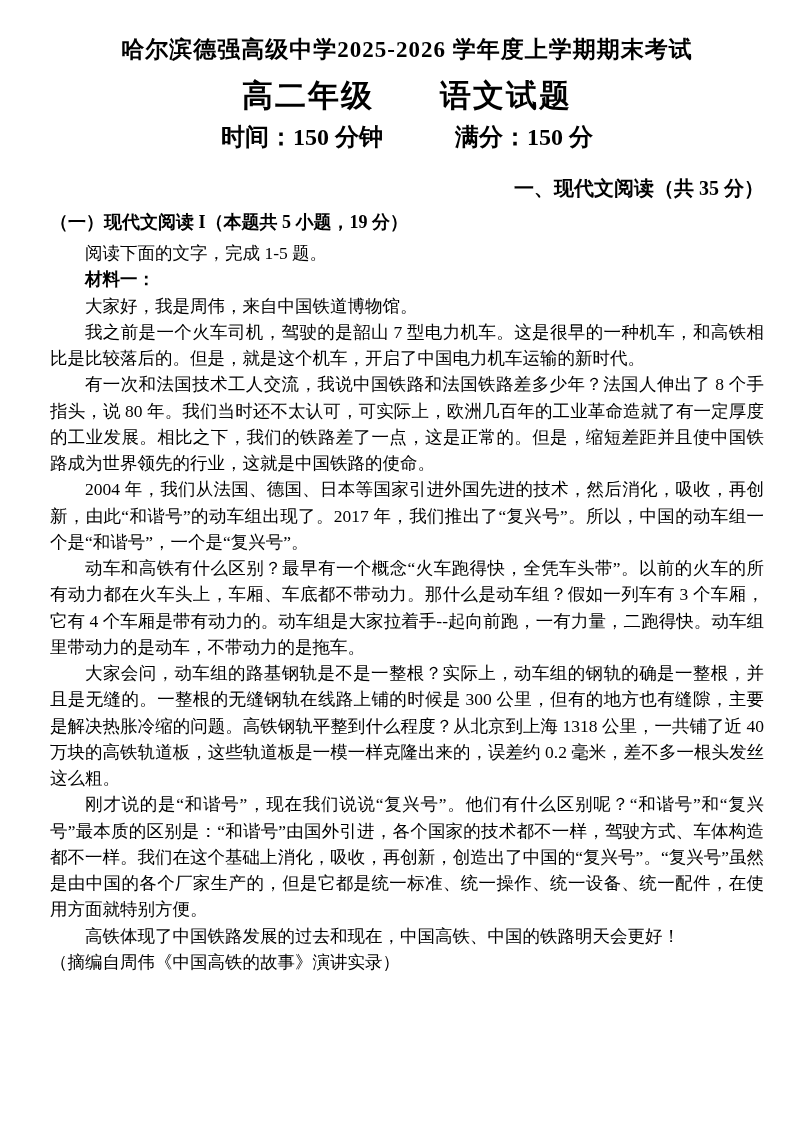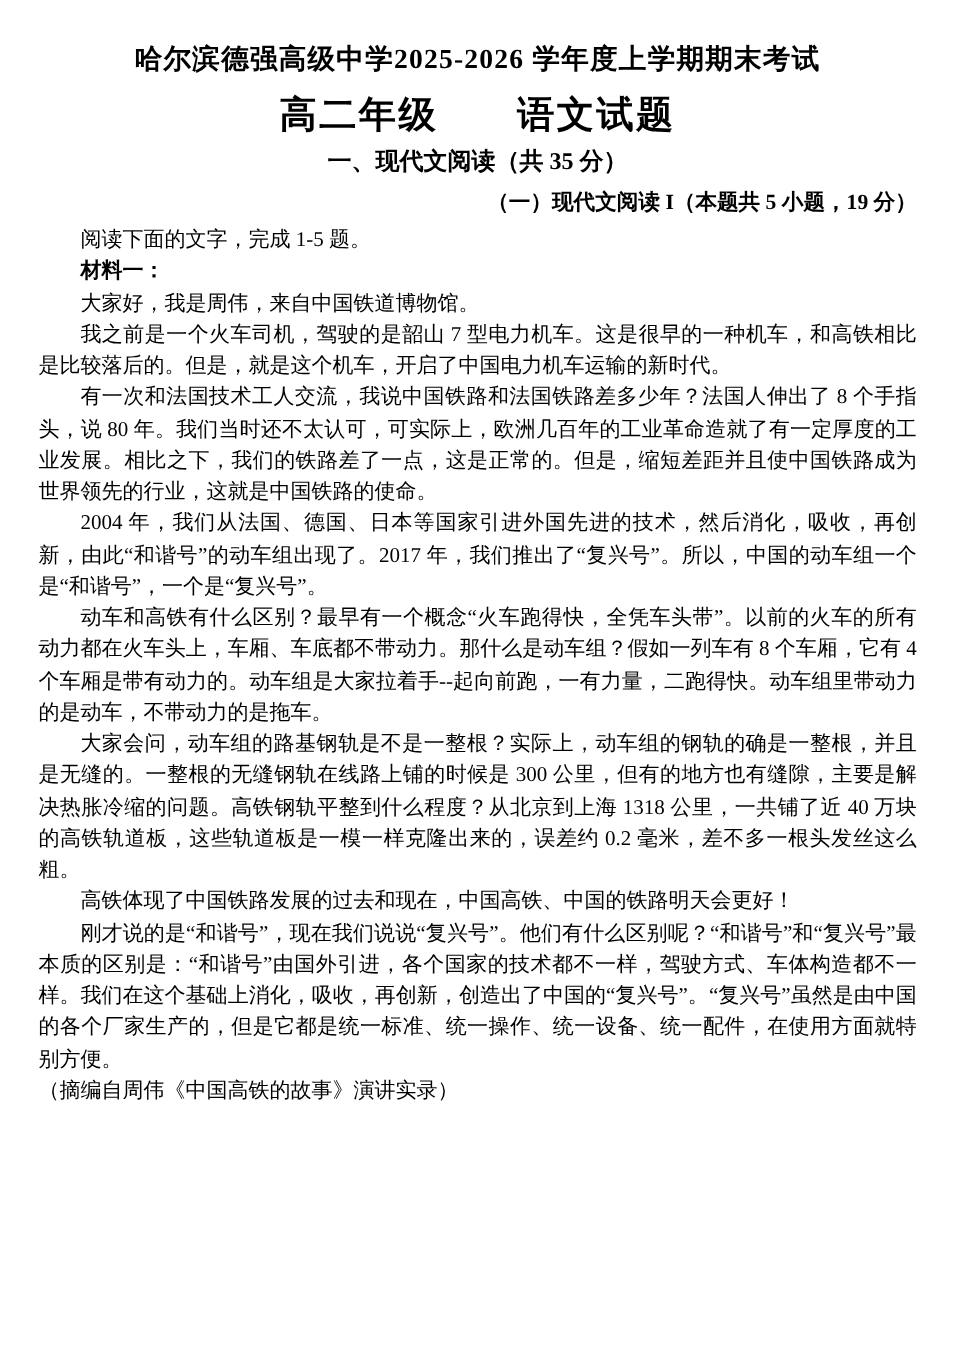--- a/index.html
+++ b/index.html
@@ -6,21 +6,21 @@
     margin: 0;
     padding: 0;
     background: #ffffff;
   }
   .page {
     position: relative;
     width: 794px;
     height: 1122px;
     box-sizing: border-box;
     margin: 0 auto;
-    padding: 34px 30px 20px 32px;
+    padding: 34px 30px 20px 50px;
     background: #ffffff;
     color: #000000;
     font-family: "Liberation Serif", "DejaVu Serif", serif;
     overflow: hidden;
   }
   .title1 {
     margin: 0 0 10px 0;
     font-size: 23px;
     font-weight: 700;
     text-align: center;
@@ -36,27 +36,27 @@
   .title3 {
     margin: 0 0 22px 0;
     font-size: 24px;
     font-weight: 700;
     text-align: center;
   }
   .section-heading {
     margin: 0 0 8px 0;
     font-size: 20px;
     font-weight: 700;
-    text-align: center;
+    text-align: right;
   }
   .subsection-heading {
     margin: 0 0 6px 0;
     font-size: 18px;
     font-weight: 600;
-    text-align: right;
+    text-align: left;
   }
   .body-text p {
     margin: 0;
     font-size: 17.5px;
     font-weight: 400;
     line-height: 1.5;
     text-align: justify;
     text-indent: 2em;
   }
   .material-label {
@@ -69,43 +69,44 @@
 </style>
 </head>
 <body>
 
 <div class="page">
 
   <h1 class="title1">哈尔滨德强高级中学2025-2026 学年度上学期期末考试</h1>
 
   <h2 class="title2">高二年级　　语文试题</h2>
 
+  <div class="title3">时间：150 分钟　　　满分：150 分</div>
 
   <div class="section-heading">一、现代文阅读（共 35 分）</div>
 
   <div class="subsection-heading">（一）现代文阅读 I（本题共 5 小题，19 分）</div>
 
   <div class="body-text">
     <p>阅读下面的文字，完成 1-5 题。</p>
 
     <p class="material-label">材料一：</p>
 
     <p>大家好，我是周伟，来自中国铁道博物馆。</p>
 
     <p>我之前是一个火车司机，驾驶的是韶山 7 型电力机车。这是很早的一种机车，和高铁相比是比较落后的。但是，就是这个机车，开启了中国电力机车运输的新时代。</p>
 
     <p>有一次和法国技术工人交流，我说中国铁路和法国铁路差多少年？法国人伸出了 8 个手指头，说 80 年。我们当时还不太认可，可实际上，欧洲几百年的工业革命造就了有一定厚度的工业发展。相比之下，我们的铁路差了一点，这是正常的。但是，缩短差距并且使中国铁路成为世界领先的行业，这就是中国铁路的使命。</p>
 
     <p>2004 年，我们从法国、德国、日本等国家引进外国先进的技术，然后消化，吸收，再创新，由此“和谐号”的动车组出现了。2017 年，我们推出了“复兴号”。所以，中国的动车组一个是“和谐号”，一个是“复兴号”。</p>
 
-    <p>动车和高铁有什么区别？最早有一个概念“火车跑得快，全凭车头带”。以前的火车的所有动力都在火车头上，车厢、车底都不带动力。那什么是动车组？假如一列车有 8 个车厢，它有 4 个车厢是带有动力的。动车组是大家拉着手--起向前跑，一有力量，二跑得快。动车组里带动力的是动车，不带动力的是拖车。</p>
+    <p>动车和高铁有什么区别？最早有一个概念“火车跑得快，全凭车头带”。以前的火车的所有动力都在火车头上，车厢、车底都不带动力。那什么是动车组？假如一列车有 3 个车厢，它有 4 个车厢是带有动力的。动车组是大家拉着手--起向前跑，一有力量，二跑得快。动车组里带动力的是动车，不带动力的是拖车。</p>
 
 
     <p>大家会问，动车组的路基钢轨是不是一整根？实际上，动车组的钢轨的确是一整根，并且是无缝的。一整根的无缝钢轨在线路上铺的时候是 300 公里，但有的地方也有缝隙，主要是解决热胀冷缩的问题。高铁钢轨平整到什么程度？从北京到上海 1318 公里，一共铺了近 40 万块的高铁轨道板，这些轨道板是一模一样克隆出来的，误差约 0.2 毫米，差不多一根头发丝这么粗。</p>
 
+    <p>刚才说的是“和谐号”，现在我们说说“复兴号”。他们有什么区别呢？“和谐号”和“复兴号”最本质的区别是：“和谐号”由国外引进，各个国家的技术都不一样，驾驶方式、车体构造都不一样。我们在这个基础上消化，吸收，再创新，创造出了中国的“复兴号”。“复兴号”虽然是由中国的各个厂家生产的，但是它都是统一标准、统一操作、统一设备、统一配件，在使用方面就特别方便。</p>
+
     <p>高铁体现了中国铁路发展的过去和现在，中国高铁、中国的铁路明天会更好！</p>
-
-    <p>刚才说的是“和谐号”，现在我们说说“复兴号”。他们有什么区别呢？“和谐号”和“复兴号”最本质的区别是：“和谐号”由国外引进，各个国家的技术都不一样，驾驶方式、车体构造都不一样。我们在这个基础上消化，吸收，再创新，创造出了中国的“复兴号”。“复兴号”虽然是由中国的各个厂家生产的，但是它都是统一标准、统一操作、统一设备、统一配件，在使用方面就特别方便。</p>
 
     <p class="attribution">（摘编自周伟《中国高铁的故事》演讲实录）</p>
   </div>
 
 </div>
 
 </body></html>

